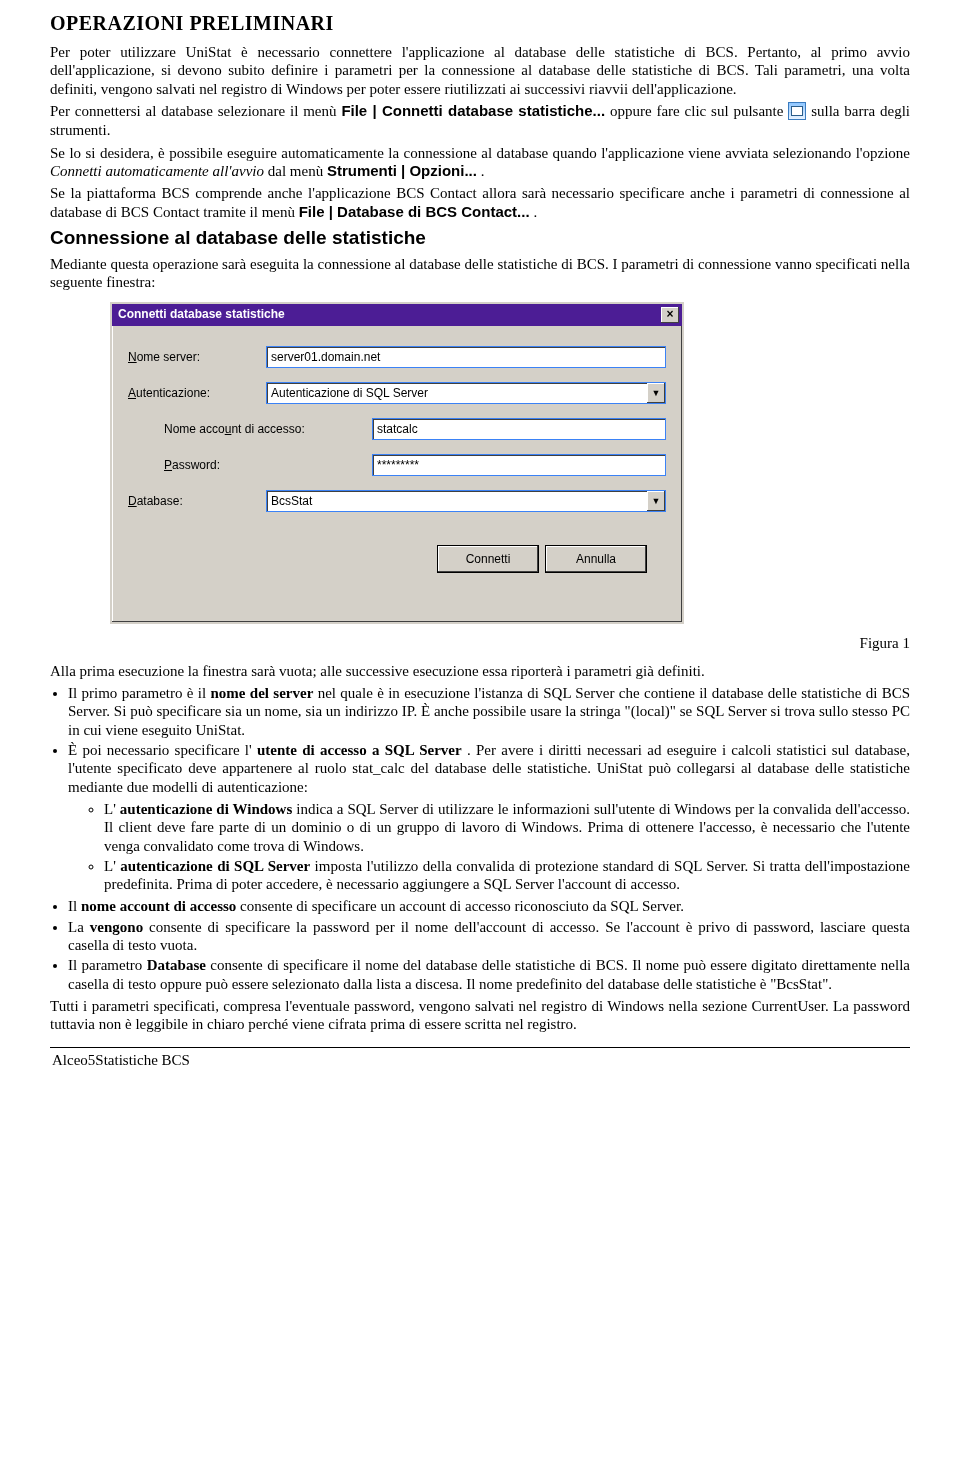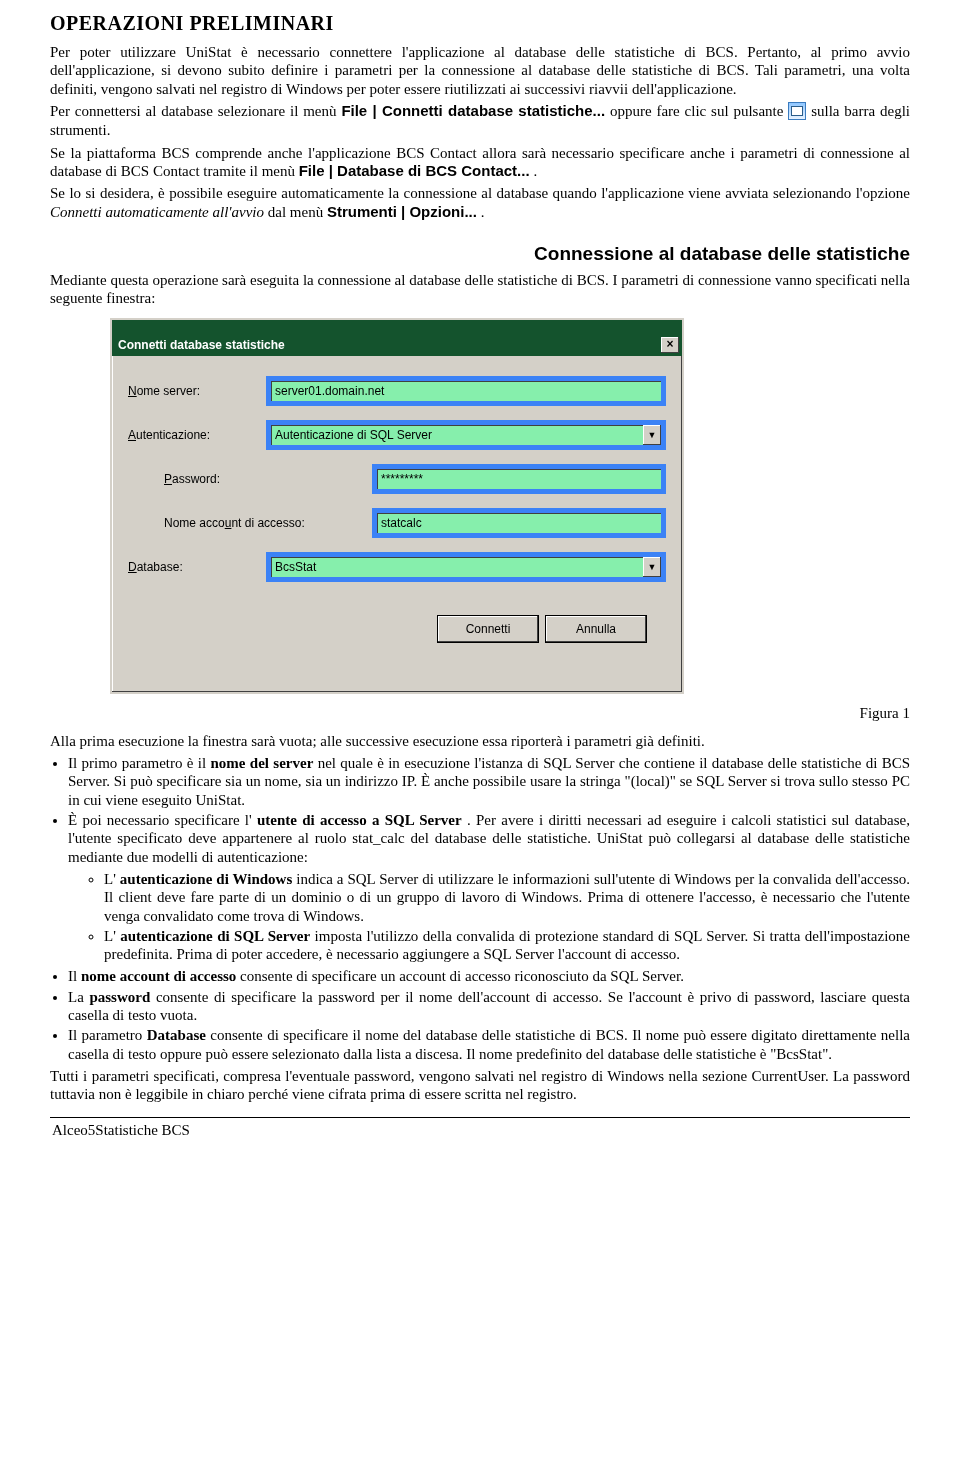--- a/index.html
+++ b/index.html
@@ -17,22 +17,21 @@
   h1.smallcaps {
     font-size: 20px;
     font-weight: bold;
     margin: 0 0 8px 0;
     letter-spacing: 0.5px;
   }
   h2.section {
     font-family: Arial, Helvetica, sans-serif;
     font-size: 19px;
     font-weight: bold;
-    margin: 22px 0 6px 0;
-    text-align: right;
+    margin: 6px 0 6px 0;
   }
   p {
     margin: 0 0 4px 0;
     text-align: justify;
     line-height: 1.22;
   }
   .sans-bold {
     font-family: Arial, Helvetica, sans-serif;
     font-weight: bold;
   }
@@ -88,26 +87,25 @@
   }
   .dialog {
     width: 570px;
     font-family: Tahoma, Arial, sans-serif;
     font-size: 12px;
     background: #d4d0c8;
     border: 2px solid #d4d0c8;
     box-shadow: inset -1px -1px 0 #404040, inset 1px 1px 0 #fff;
   }
   .titlebar {
-    background: #14532d;
+    background: #4c1d95;
     color: #fff;
     display: flex;
-    align-items: center;
     justify-content: space-between;
-    padding: 17px 3px 3px 6px;
+    padding: 3px 3px 3px 6px;
     font-weight: bold;
   }
   .titlebar .tb-close {
     width: 18px; height: 16px;
     background: #d4d0c8;
     color: #000;
     text-align: center;
     line-height: 14px;
     font-weight: bold;
     box-shadow: inset -1px -1px 0 #404040, inset 1px 1px 0 #fff;
@@ -123,22 +121,22 @@
   }
   .dlg-lbl {
     width: 130px;
     text-align: left;
     padding-right: 8px;
   }
   .dlg-lbl.indent { padding-left: 36px; width: 200px;}
   .dlg-field {
     flex: 1;
     height: 20px;
-    background: #86efac;
-    border: 5px solid #3b82f6;
+    background: #ffffff;
+    border: 1px solid #3b82f6;
     box-shadow: inset 1px 1px 0 #404040;
     padding: 0 4px;
     font-family: Tahoma, Arial, sans-serif;
     font-size: 12px;
     line-height: 20px;
     display: flex;
     align-items: center;
   }
   .dlg-combo {
     position: relative;
@@ -181,30 +179,30 @@
 
   <p>
     <span>Per connettersi al database selezionare il menù </span>
     <span class="sans-bold">File | Connetti database statistiche...</span>
     <span> oppure fare clic sul pulsante </span>
     <span class="inline-icon"></span>
     <span> sulla barra degli strumenti.</span>
   </p>
 
   <p>
-    <span>Se la piattaforma BCS comprende anche l'applicazione BCS Contact allora sarà necessario specificare anche i parametri di connessione al database di BCS Contact tramite il menù </span>
-    <span class="sans-bold">File | Database di BCS Contact...</span>
-    <span>.</span>
-  </p>
-
-  <p>
     <span>Se lo si desidera, è possibile eseguire automaticamente la connessione al database quando l'applicazione viene avviata selezionando l'opzione </span>
     <span class="italic">Connetti automaticamente all'avvio</span>
     <span> dal menù </span>
     <span class="sans-bold">Strumenti | Opzioni...</span>
+    <span>.</span>
+  </p>
+
+  <p>
+    <span>Se la piattaforma BCS comprende anche l'applicazione BCS Contact allora sarà necessario specificare anche i parametri di connessione al database di BCS Contact tramite il menù </span>
+    <span class="sans-bold">File | Database di BCS Contact...</span>
     <span>.</span>
   </p>
 
   <h2 class="section">Connessione al database delle statistiche</h2>
 
   <p>Mediante questa operazione sarà eseguita la connessione al database delle statistiche di BCS. I parametri di connessione vanno specificati nella seguente finestra:</p>
 
   <div class="dialog-wrap">
     <div class="dialog">
       <div class="titlebar">
@@ -217,26 +215,26 @@
           <div class="dlg-field">server01.domain.net</div>
         </div>
         <div class="dlg-row">
           <div class="dlg-lbl"><span class="underline">A</span>utenticazione:</div>
           <div class="dlg-field dlg-combo">
             <span>Autenticazione di SQL Server</span>
             <span class="arrow">▼</span>
           </div>
         </div>
         <div class="dlg-row">
+          <div class="dlg-lbl indent">Nome acco<span class="underline">u</span>nt di accesso:</div>
+          <div class="dlg-field">statcalc</div>
+        </div>
+        <div class="dlg-row">
           <div class="dlg-lbl indent"><span class="underline">P</span>assword:</div>
           <div class="dlg-field">*********</div>
-        </div>
-        <div class="dlg-row">
-          <div class="dlg-lbl indent">Nome acco<span class="underline">u</span>nt di accesso:</div>
-          <div class="dlg-field">statcalc</div>
         </div>
         <div class="dlg-row">
           <div class="dlg-lbl"><span class="underline">D</span>atabase:</div>
           <div class="dlg-field dlg-combo">
             <span>BcsStat</span>
             <span class="arrow">▼</span>
           </div>
         </div>
         <div class="dlg-buttons">
           <div class="dlg-btn">Connetti</div>
@@ -273,21 +271,21 @@
         </li>
       </ul>
     </li>
     <li>
       <span>Il </span>
       <span class="bold">nome account di accesso</span>
       <span> consente di specificare un account di accesso riconosciuto da SQL Server.</span>
     </li>
     <li>
       <span>La </span>
-      <span class="bold">password</span>
+      <span class="bold">vengono</span>
       <span> consente di specificare la password per il nome dell'account di accesso. Se l'account è privo di password, lasciare questa casella di testo vuota.</span>
     </li>
     <li>
       <span>Il parametro </span>
       <span class="bold">Database</span>
       <span> consente di specificare il nome del database delle statistiche di BCS. Il nome può essere digitato direttamente nella casella di testo oppure può essere selezionato dalla lista a discesa. Il nome predefinito del database delle statistiche è "BcsStat".</span>
     </li>
   </ul>
 
   <p>Tutti i parametri specificati, compresa l'eventuale password, vengono salvati nel registro di Windows nella sezione CurrentUser. La password tuttavia non è leggibile in chiaro perché viene cifrata prima di essere scritta nel registro.</p>

